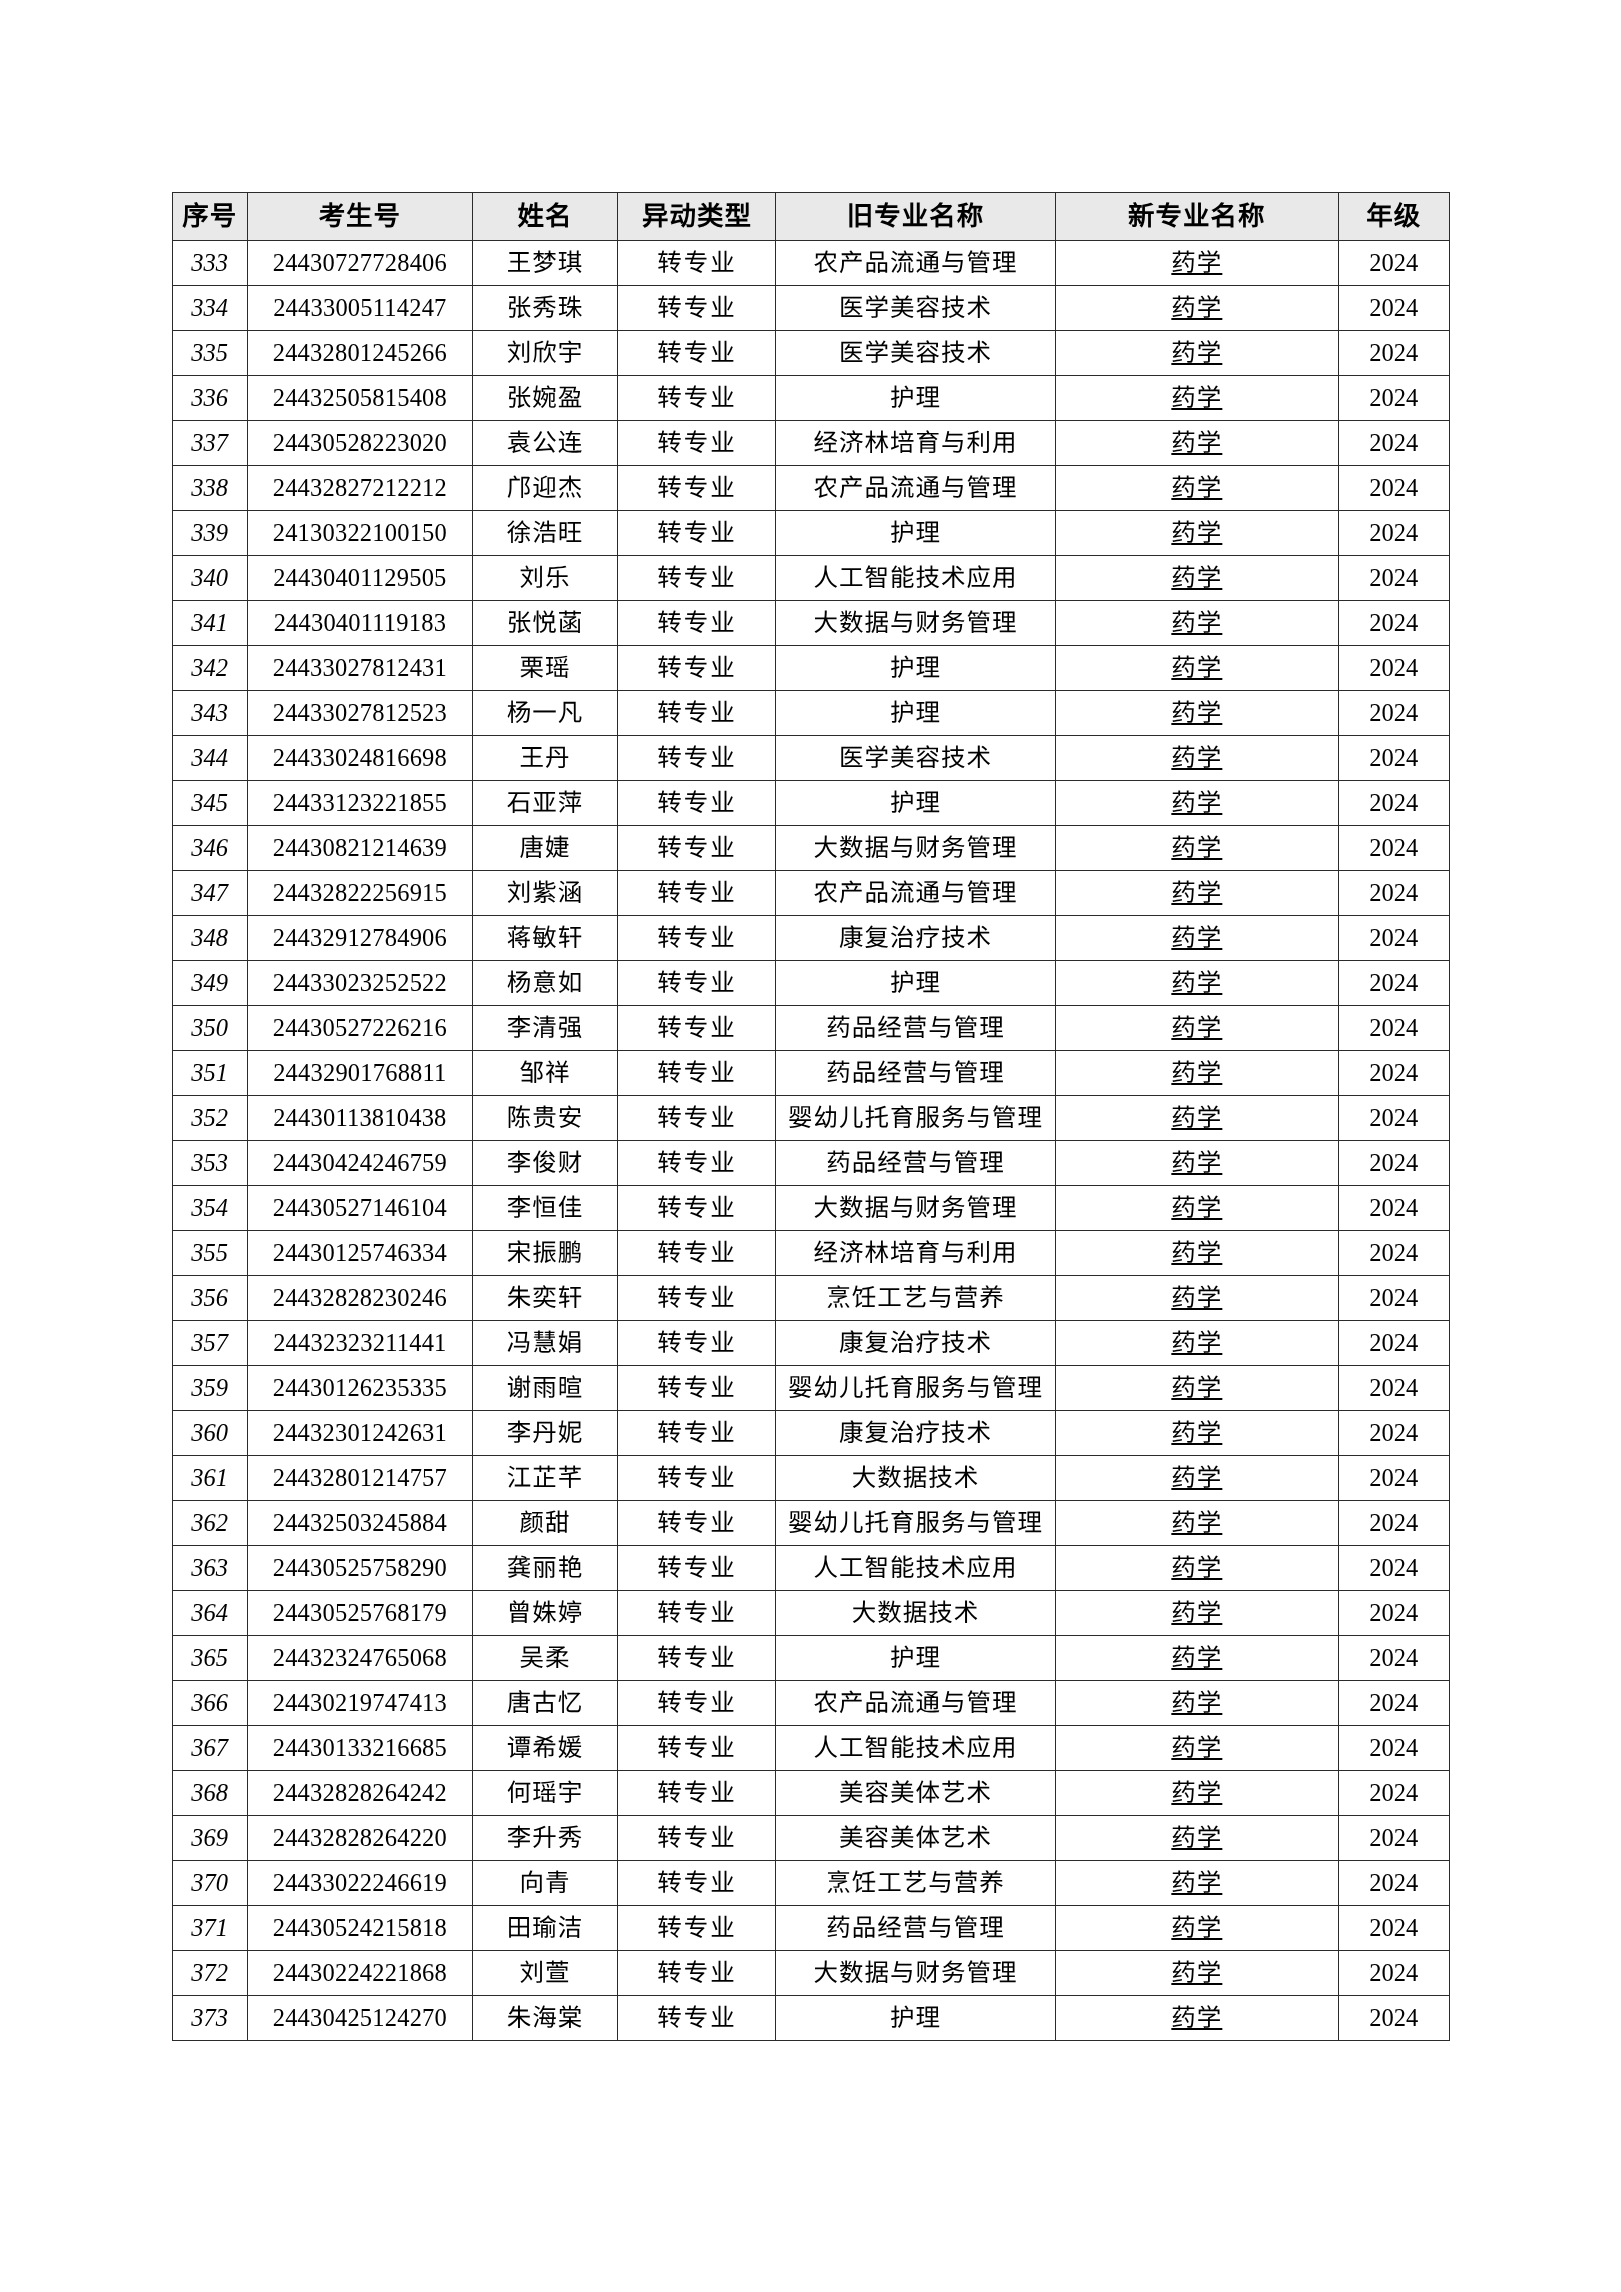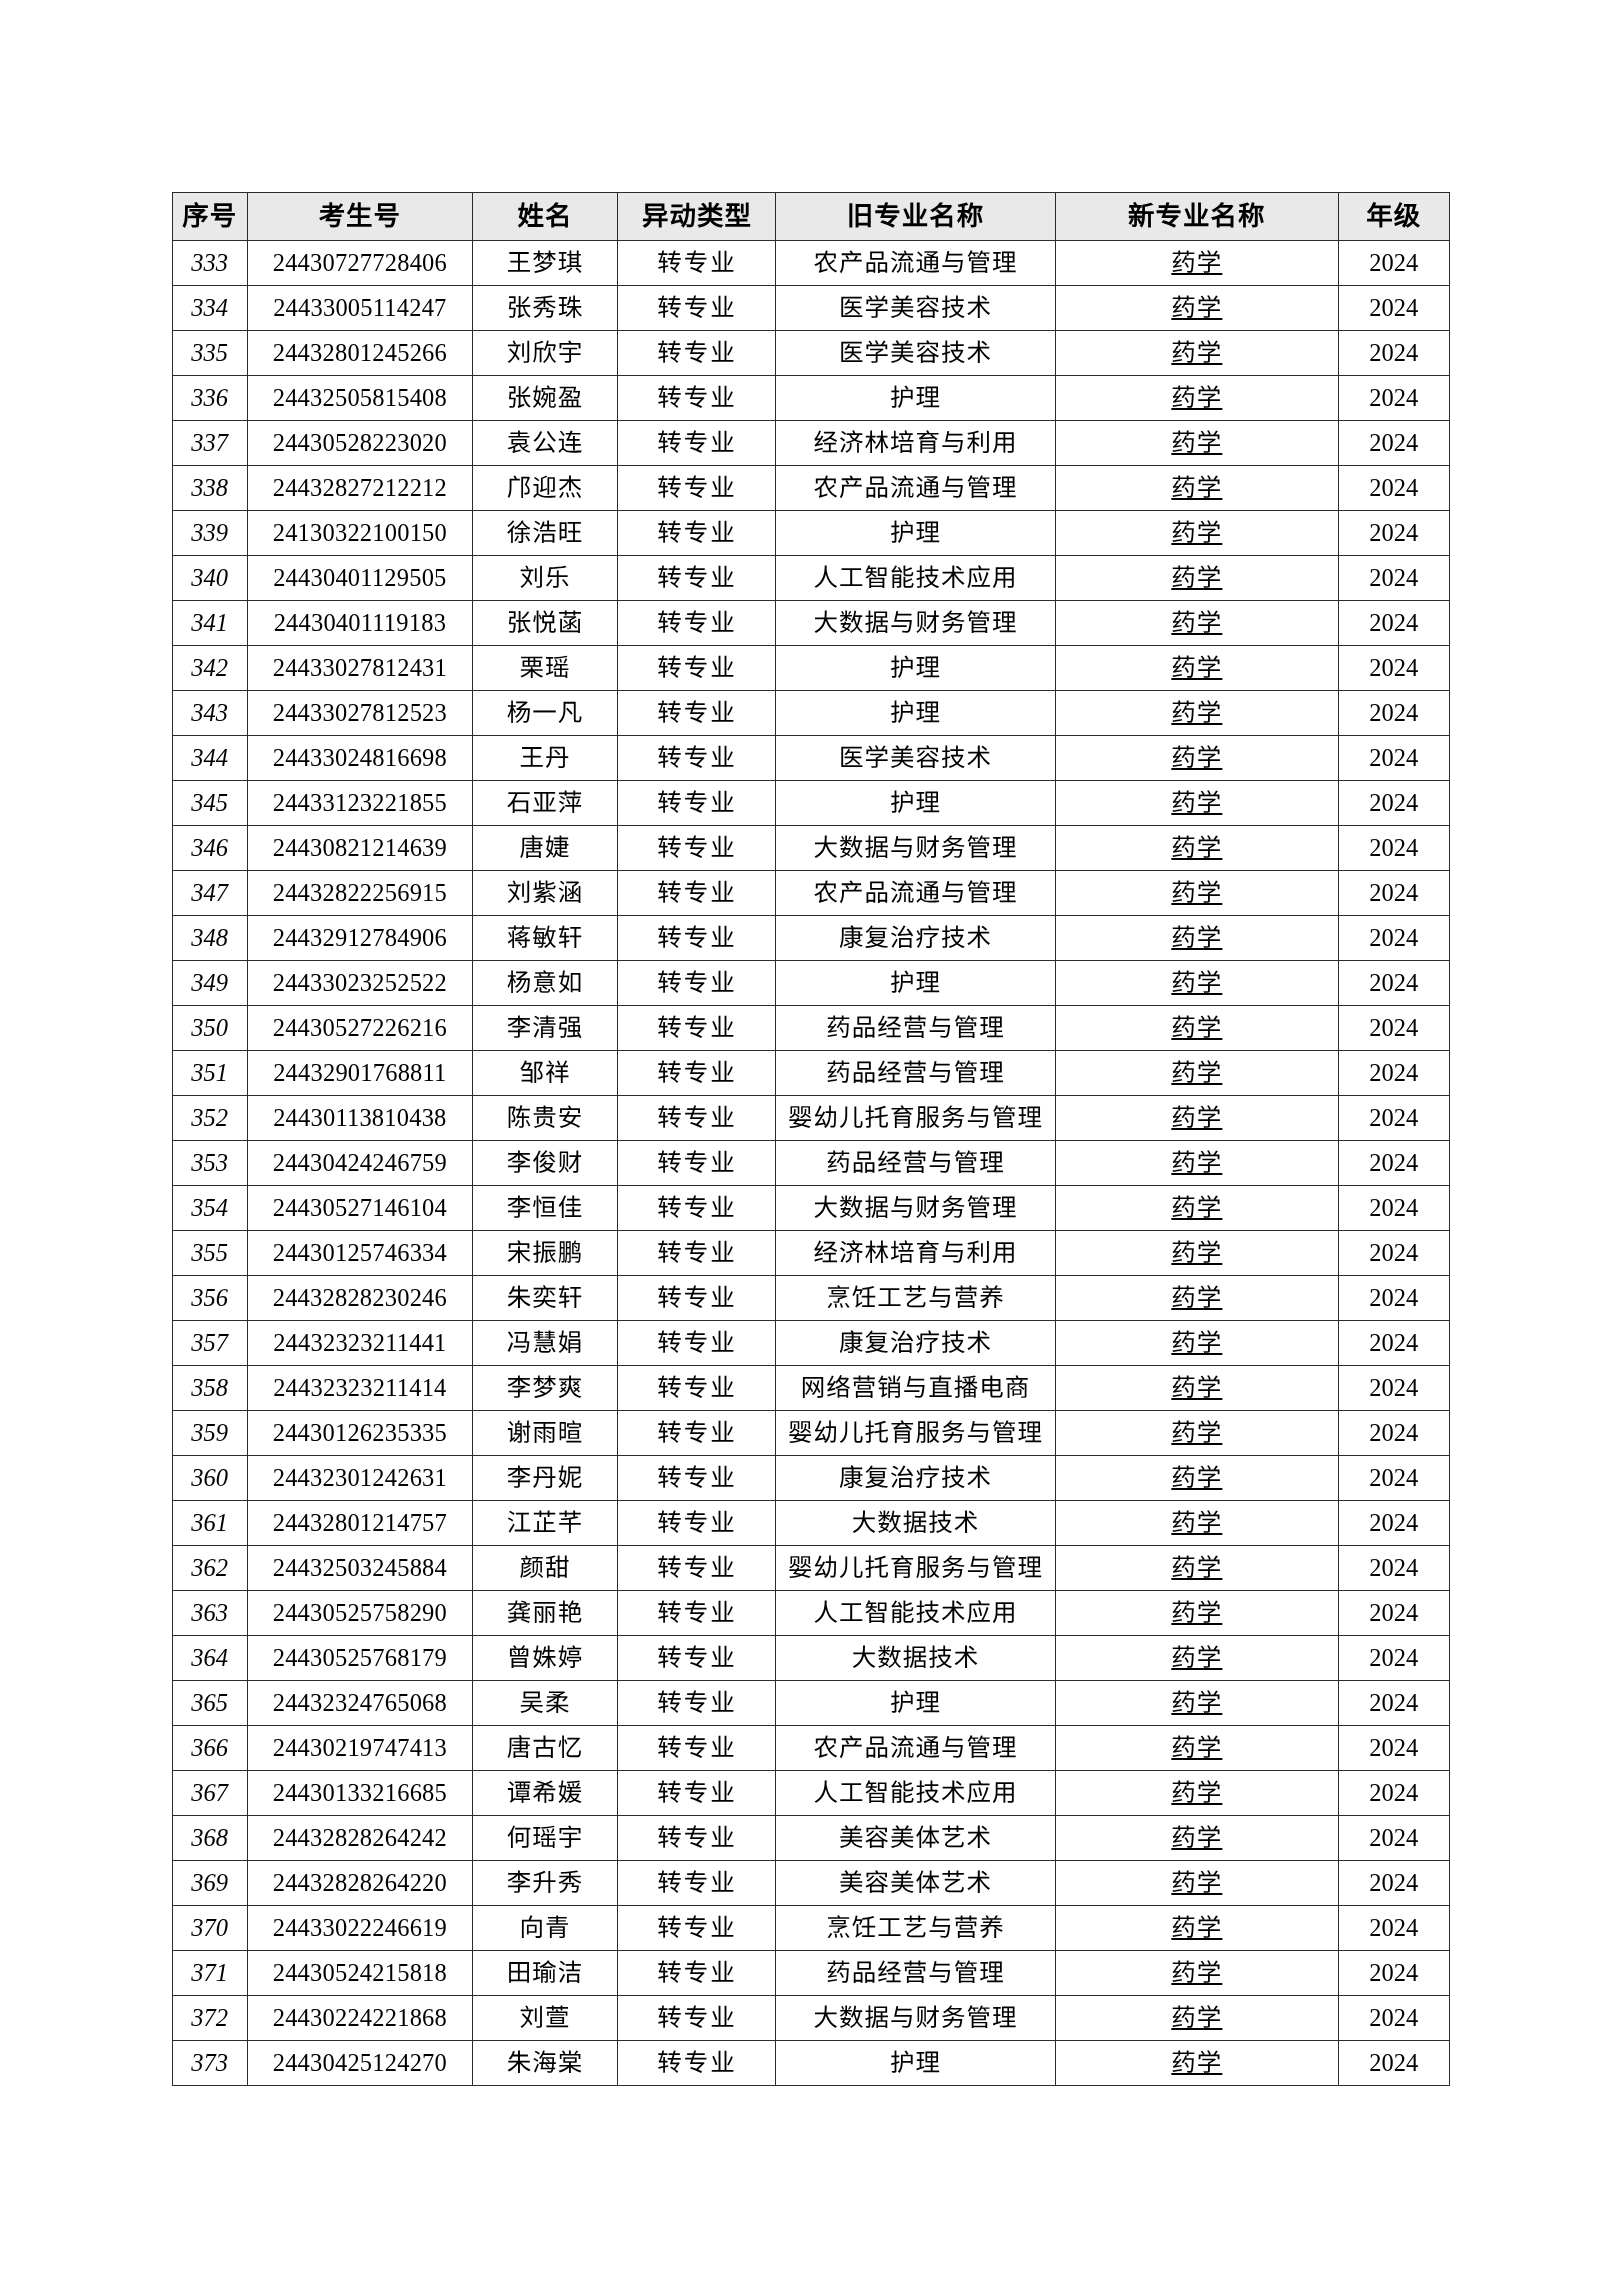--- a/index.html
+++ b/index.html
@@ -326,29 +326,20 @@
           <tr>
             <td class="c-seq">357</td>
             <td class="c-exam">24432323211441</td>
             <td class="c-name">冯慧娟</td>
             <td class="c-type">转专业</td>
             <td class="c-oldmajor">康复治疗技术</td>
             <td class="c-newmajor">药学</td>
             <td class="c-grade">2024</td>
           </tr>
           <tr>
-            <td class="c-seq">358</td>
-            <td class="c-exam">24432323211414</td>
-            <td class="c-name">李梦爽</td>
-            <td class="c-type">转专业</td>
-            <td class="c-oldmajor">网络营销与直播电商</td>
-            <td class="c-newmajor">药学</td>
-            <td class="c-grade">2024</td>
-          </tr>
-          <tr>
             <td class="c-seq">359</td>
             <td class="c-exam">24430126235335</td>
             <td class="c-name">谢雨暄</td>
             <td class="c-type">转专业</td>
             <td class="c-oldmajor">婴幼儿托育服务与管理</td>
             <td class="c-newmajor">药学</td>
             <td class="c-grade">2024</td>
           </tr>
           <tr>
             <td class="c-seq">360</td>

